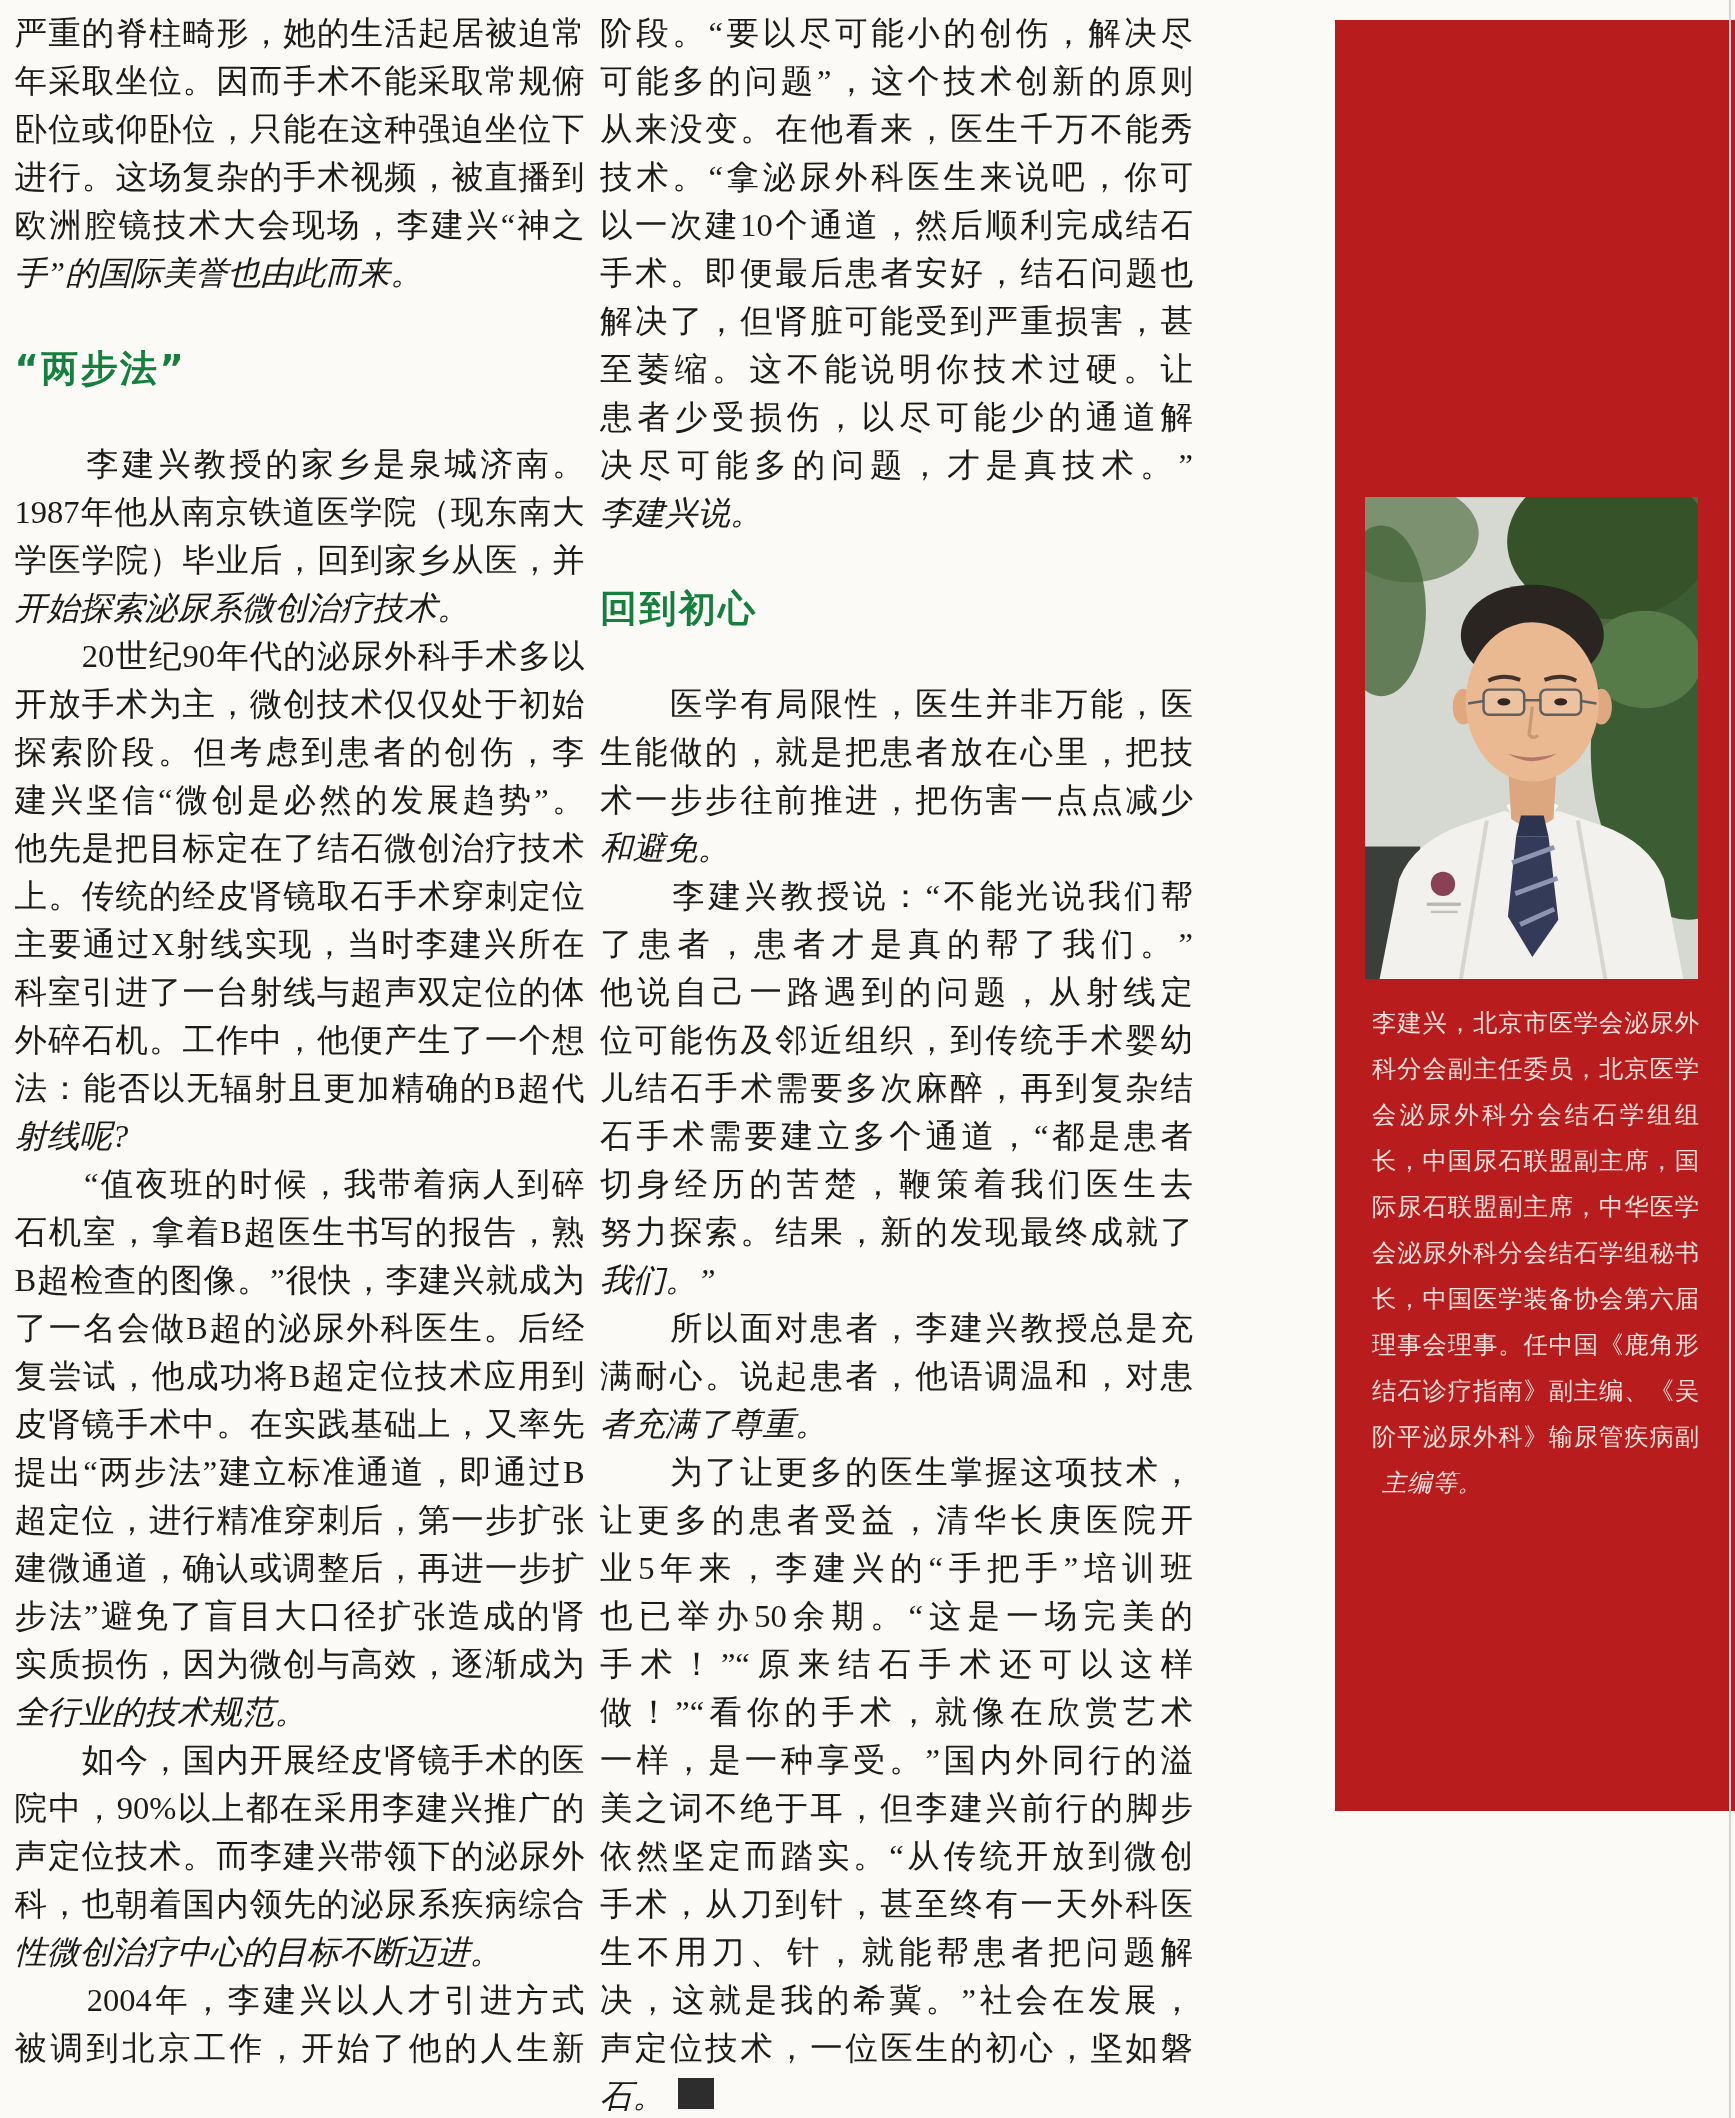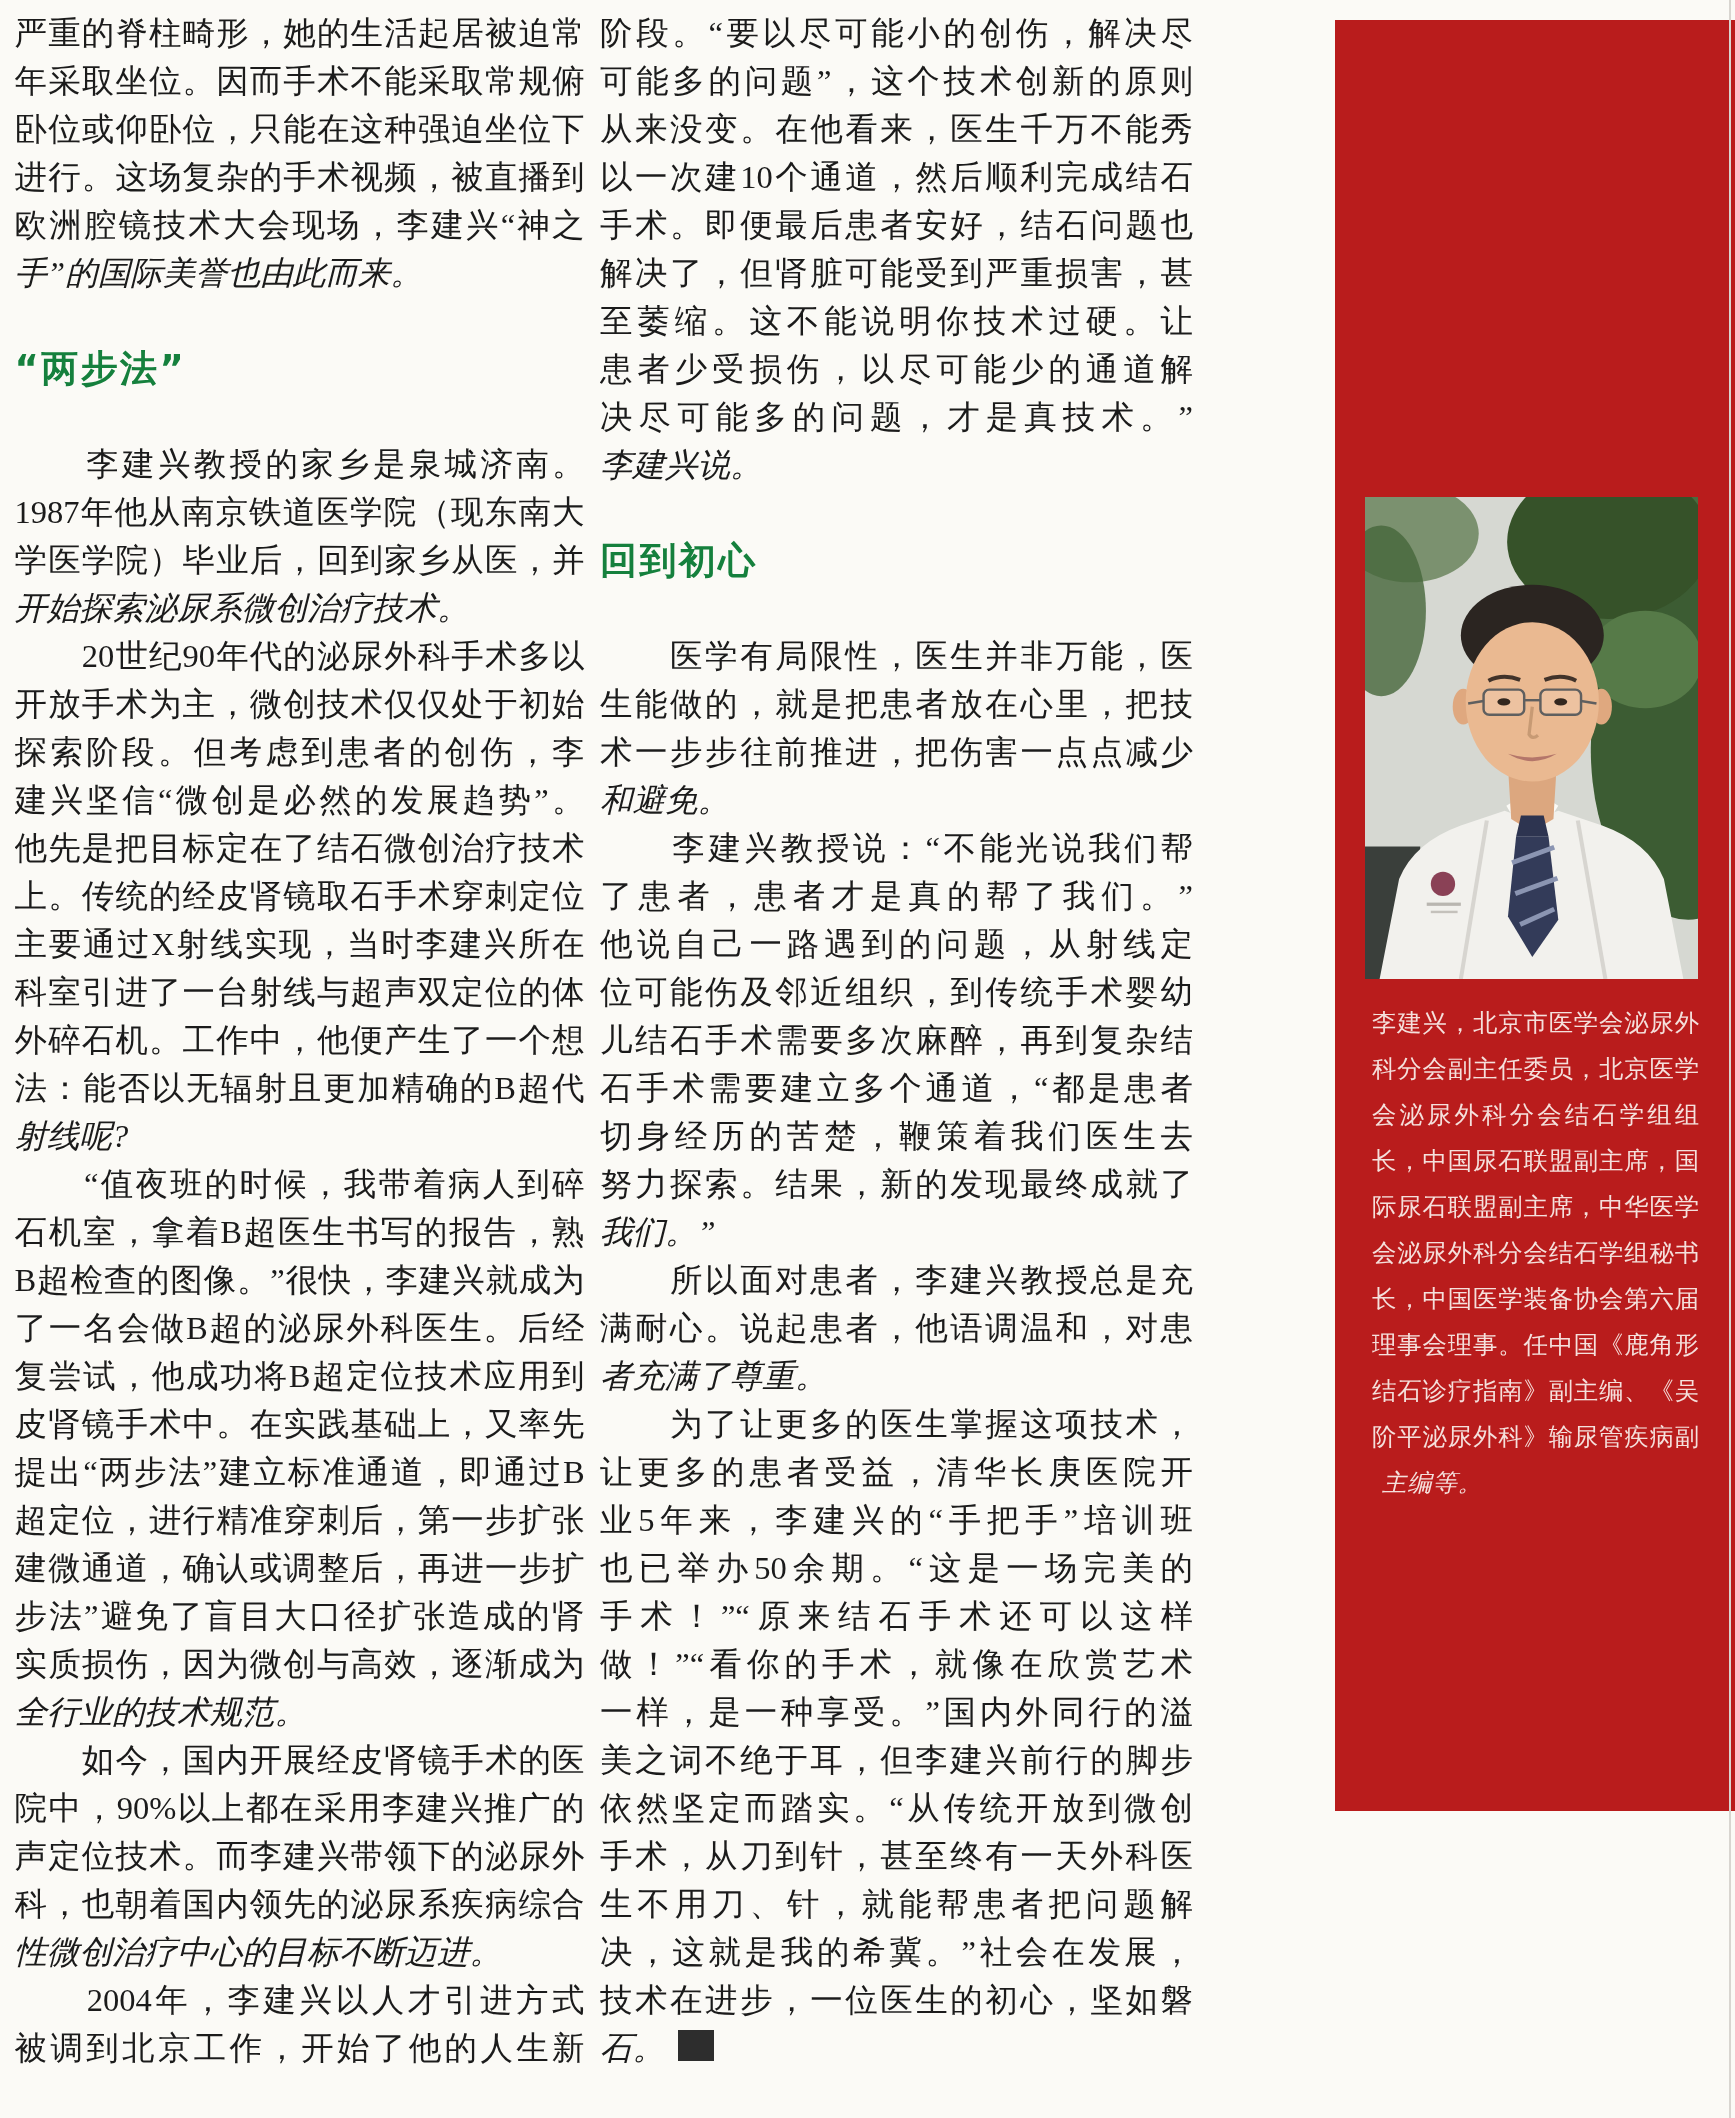--- a/index.html
+++ b/index.html
@@ -98,20 +98,21 @@
       <div class="ln j">科，也朝着国内领先的泌尿系疾病综合</div>
       <div class="ln e">性微创治疗中心的目标不断迈进。</div>
       <div class="ln j">　　2004年，李建兴以人才引进方式</div>
       <div class="ln j">被调到北京工作，开始了他的人生新</div>
     </div>
 
   <div class="col col2">
       <div class="ln j">阶段。“要以尽可能小的创伤，解决尽</div>
       <div class="ln j">可能多的问题”，这个技术创新的原则</div>
       <div class="ln j">从来没变。在他看来，医生千万不能秀</div>
+      <div class="ln j">技术。“拿泌尿外科医生来说吧，你可</div>
       <div class="ln j">以一次建10个通道，然后顺利完成结石</div>
       <div class="ln j">手术。即便最后患者安好，结石问题也</div>
       <div class="ln j">解决了，但肾脏可能受到严重损害，甚</div>
       <div class="ln j">至萎缩。这不能说明你技术过硬。让</div>
       <div class="ln j">患者少受损伤，以尽可能少的通道解</div>
       <div class="ln j">决尽可能多的问题，才是真技术。”</div>
       <div class="ln e">李建兴说。</div>
       <div class="ln h">回到初心</div>
       <div class="ln j">　　医学有局限性，医生并非万能，医</div>
       <div class="ln j">生能做的，就是把患者放在心里，把技</div>
@@ -134,21 +135,21 @@
       <div class="ln j">业5年来，李建兴的“手把手”培训班</div>
       <div class="ln j">也已举办50余期。“这是一场完美的</div>
       <div class="ln j">手术！”“原来结石手术还可以这样</div>
       <div class="ln j">做！”“看你的手术，就像在欣赏艺术</div>
       <div class="ln j">一样，是一种享受。”国内外同行的溢</div>
       <div class="ln j">美之词不绝于耳，但李建兴前行的脚步</div>
       <div class="ln j">依然坚定而踏实。“从传统开放到微创</div>
       <div class="ln j">手术，从刀到针，甚至终有一天外科医</div>
       <div class="ln j">生不用刀、针，就能帮患者把问题解</div>
       <div class="ln j">决，这就是我的希冀。”社会在发展，</div>
-      <div class="ln j">技术在进步，一位医生的初心，坚如磐</div>
+      <div class="ln j">声定位技术，一位医生的初心，坚如磐</div>
       <div class="ln e">石。<span class="sq"></span></div>
     </div>
 
   <div class="sidebar">
     <div class="photo">
       <svg viewBox="0 0 410 593" width="333" height="482" preserveAspectRatio="none">
         <rect width="410" height="593" fill="#d6d8d2"></rect>
         <ellipse cx="355" cy="120" rx="155" ry="165" fill="#4a6b3f"></ellipse>
         <ellipse cx="398" cy="310" rx="120" ry="210" fill="#3c5c33"></ellipse>
         <ellipse cx="300" cy="55" rx="125" ry="95" fill="#365229"></ellipse>

